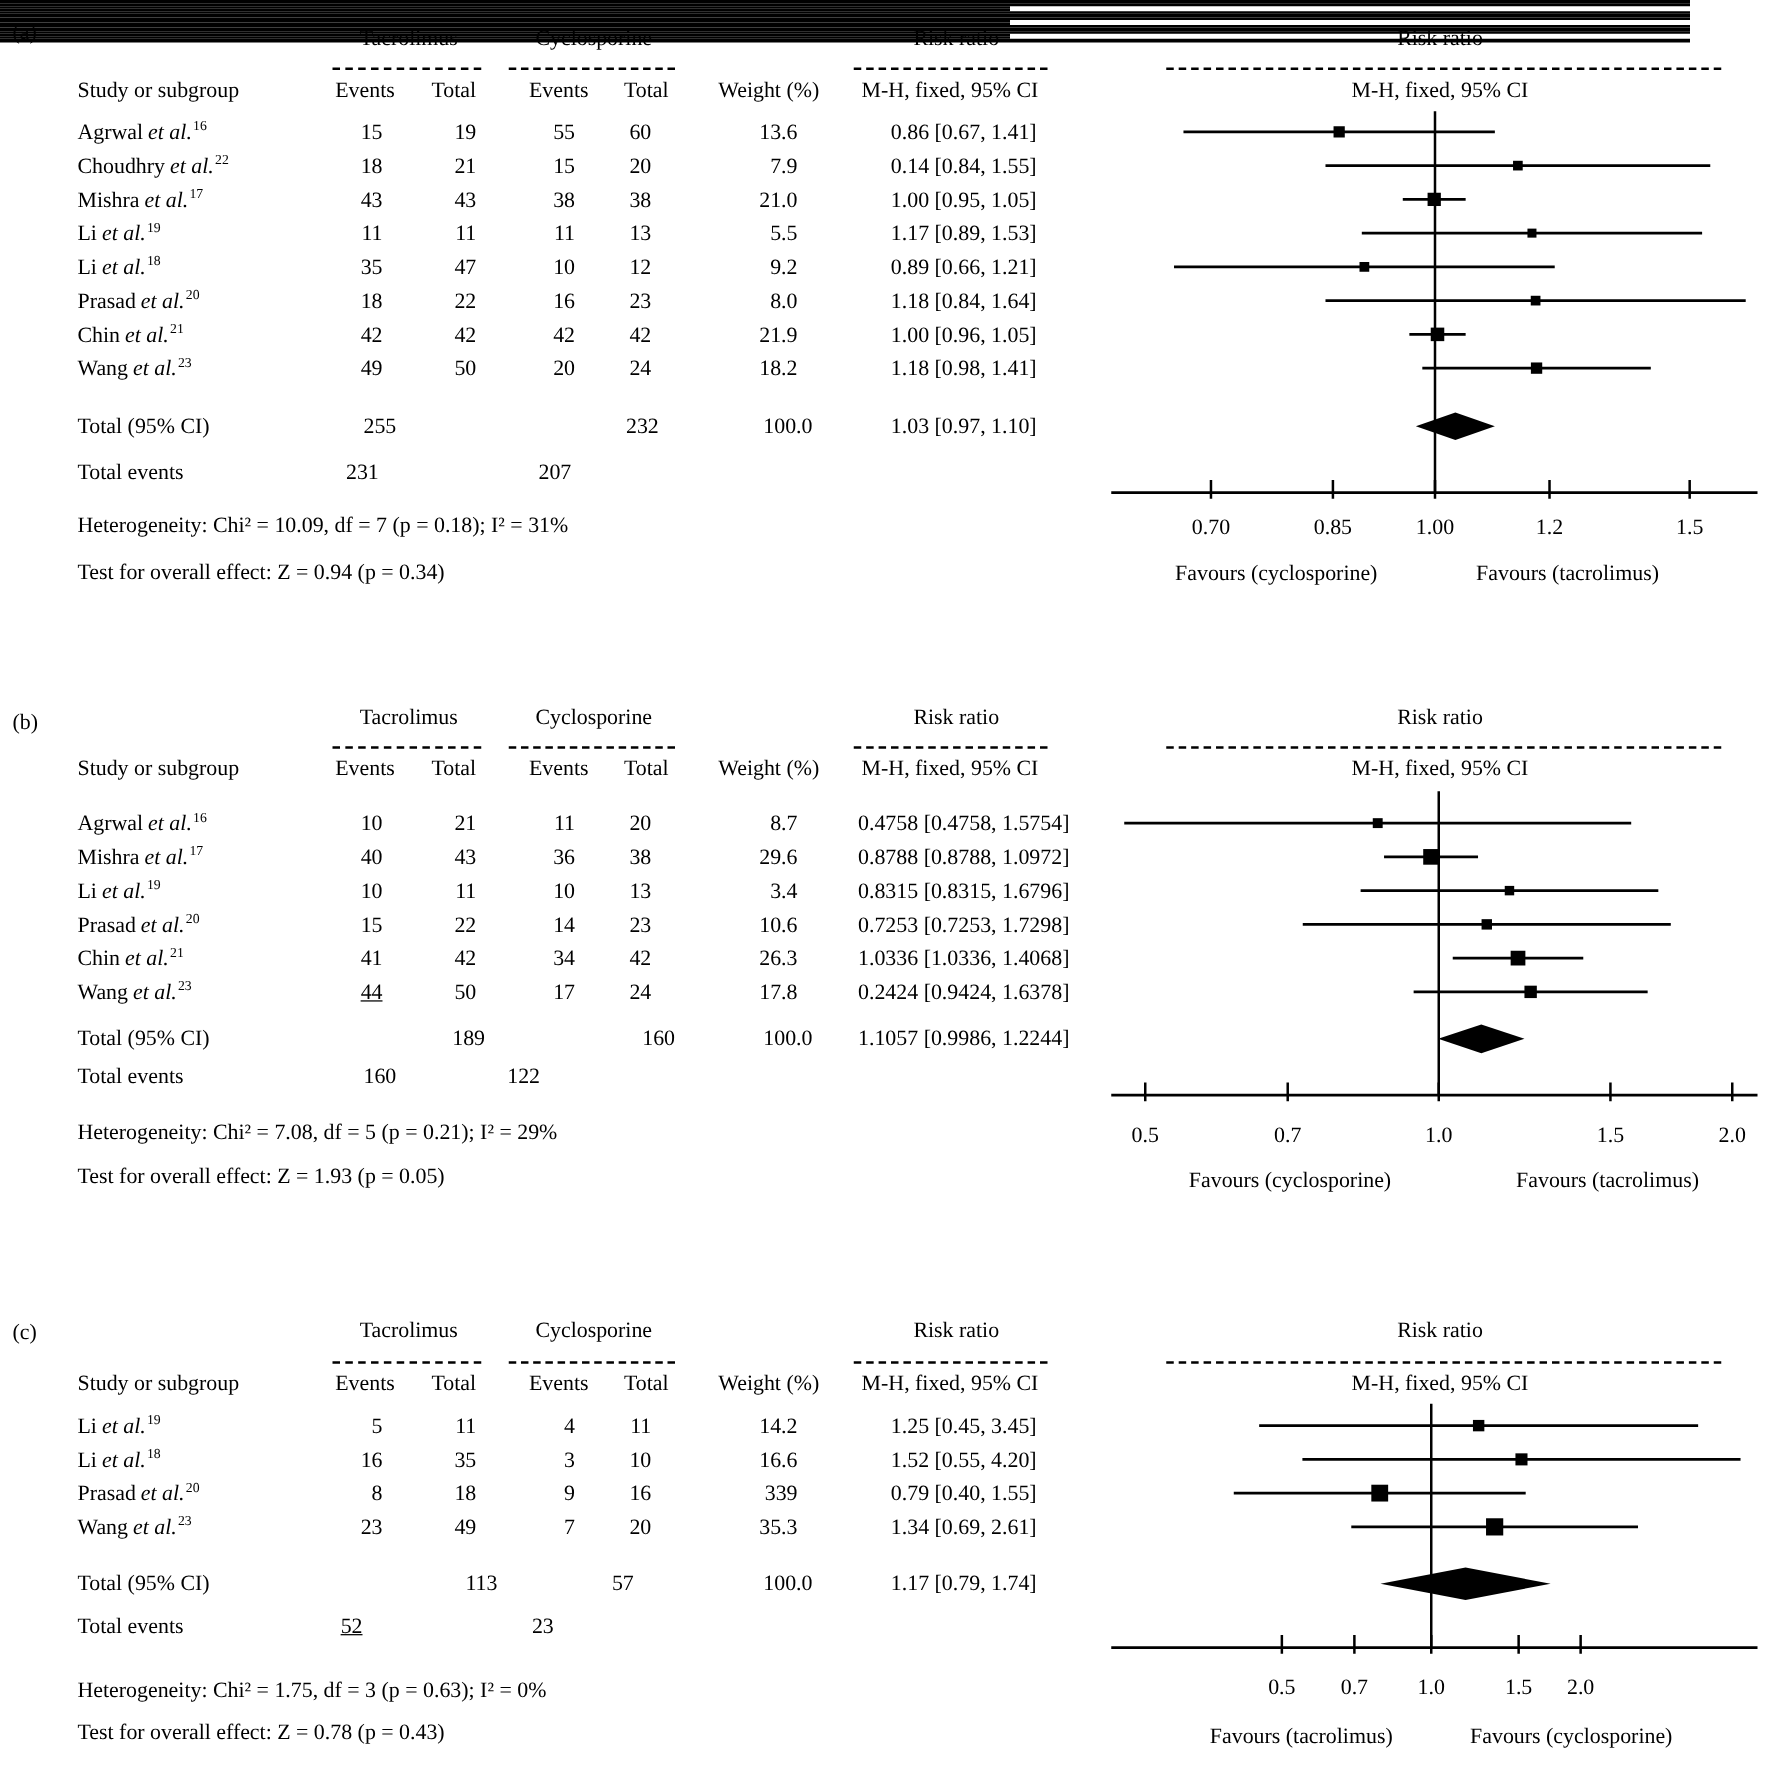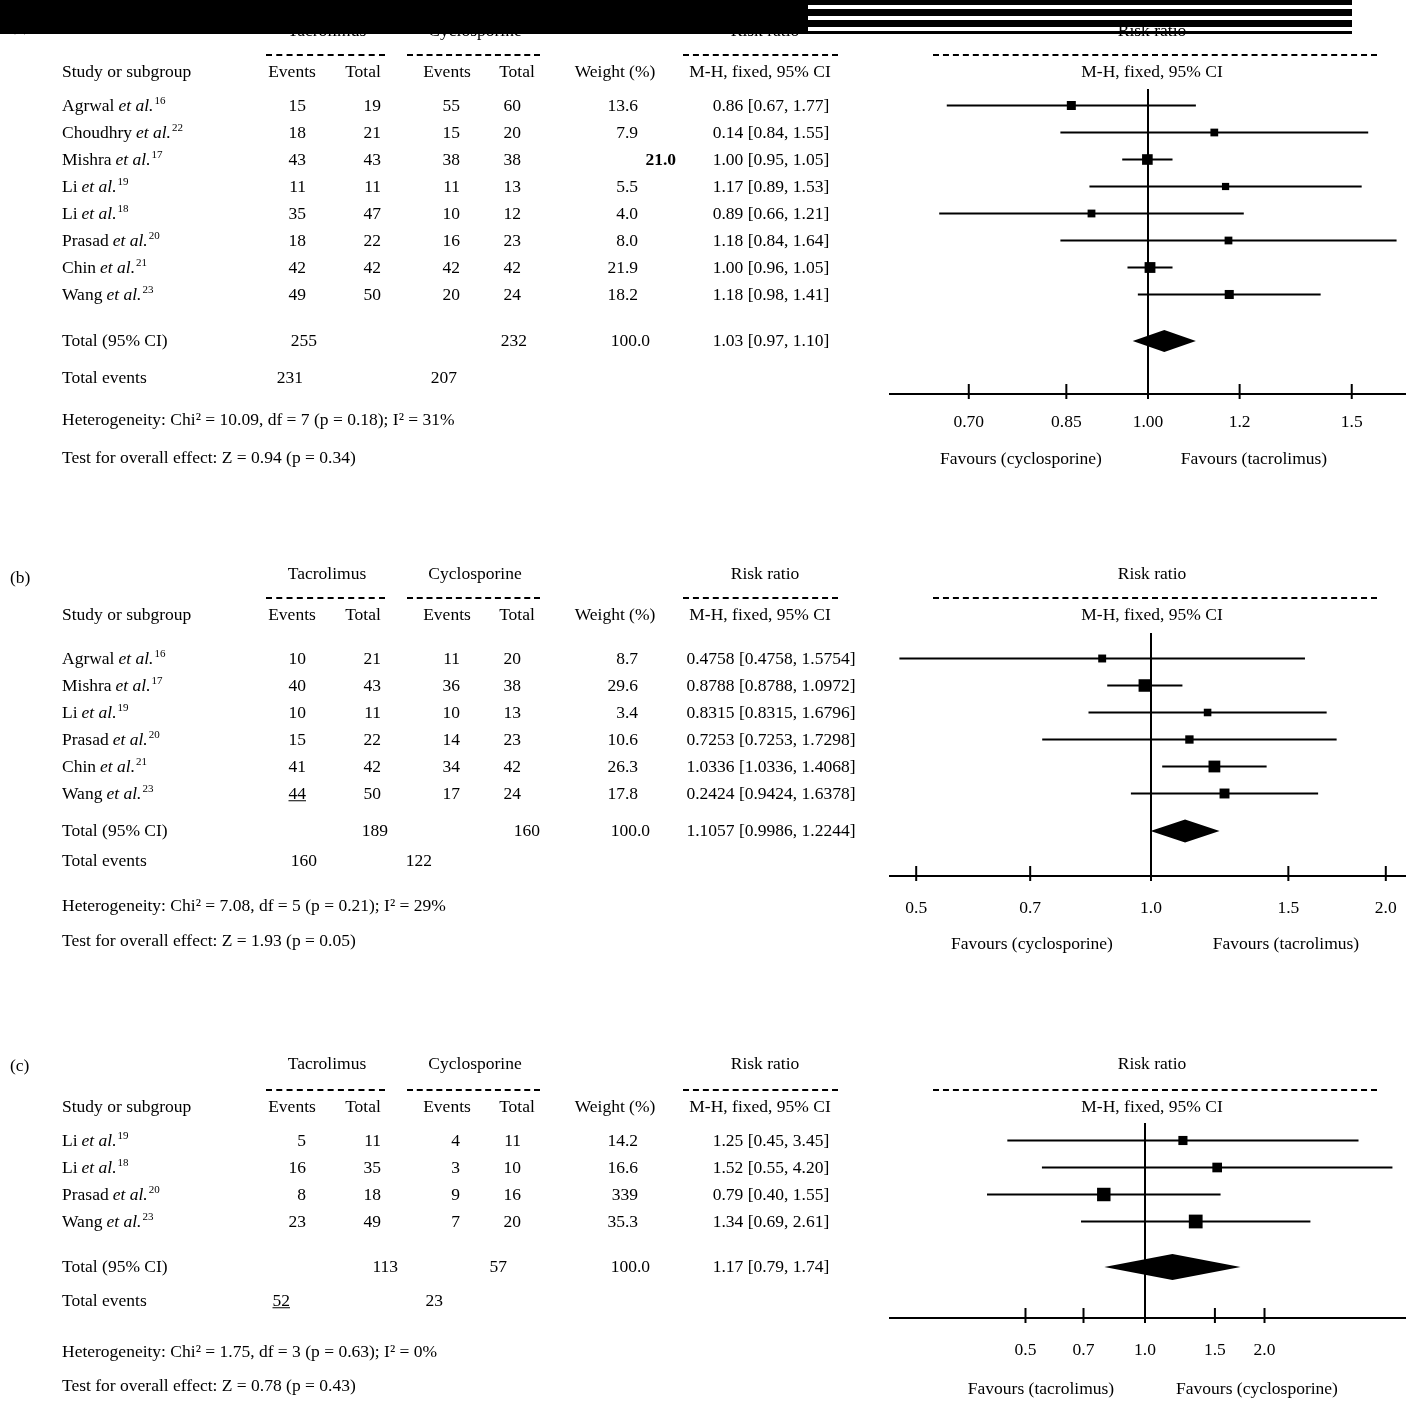--- a/index.html
+++ b/index.html
@@ -100,48 +100,48 @@
     <div class="t c" style="top: 72px; left: 517px;">Total</div>
     <div class="t c" style="top: 72px; left: 615px;">Weight (%)</div>
     <div class="t c" style="top: 72px; left: 760px;">M-H, fixed, 95% CI</div>
     <div class="t c" style="top: 72px; left: 1152px;">M-H, fixed, 95% CI</div>
     <div class="t l" style="top: 105.5px; left: 62px;"><span>Agrwal</span><span class="it">et al.</span><sup class="ref">16</sup></div>
     <div class="t l" style="top: 105.5px; right: 1111px;">15</div>
     <div class="t l" style="top: 105.5px; right: 1036px;">19</div>
     <div class="t l" style="top: 105.5px; right: 957px;">55</div>
     <div class="t l" style="top: 105.5px; right: 896px;">60</div>
     <div class="t l" style="top: 105.5px; right: 779px;">13.6</div>
-    <div class="t c" style="top: 105.5px; left: 771px;">0.86 [0.67, 1.77]</div>
+    <div class="t c" style="top: 105.5px; left: 771px;">0.86 [0.67, 1.41]</div>
     <div class="t l" style="top: 132.5px; left: 62px;"><span>Choudhry</span><span class="it">et al.</span><sup class="ref">22</sup></div>
     <div class="t l" style="top: 132.5px; right: 1111px;">18</div>
     <div class="t l" style="top: 132.5px; right: 1036px;">21</div>
     <div class="t l" style="top: 132.5px; right: 957px;">15</div>
     <div class="t l" style="top: 132.5px; right: 896px;">20</div>
     <div class="t l" style="top: 132.5px; right: 779px;">7.9</div>
     <div class="t c" style="top: 132.5px; left: 771px;">0.14 [0.84, 1.55]</div>
     <div class="t l" style="top: 159.5px; left: 62px;"><span>Mishra</span><span class="it">et al.</span><sup class="ref">17</sup></div>
     <div class="t l" style="top: 159.5px; right: 1111px;">43</div>
     <div class="t l" style="top: 159.5px; right: 1036px;">43</div>
     <div class="t l" style="top: 159.5px; right: 957px;">38</div>
     <div class="t l" style="top: 159.5px; right: 896px;">38</div>
-    <div class="t l" style="top: 159.5px; right: 741px; font-weight: bold;">21.0</div>
+    <div class="t l" style="top: 159.5px; right: 779px;">21.0</div>
     <div class="t c" style="top: 159.5px; left: 771px;">1.00 [0.95, 1.05]</div>
     <div class="t l" style="top: 186.5px; left: 62px;"><span>Li</span><span class="it">et al.</span><sup class="ref">19</sup></div>
     <div class="t l" style="top: 186.5px; right: 1111px;">11</div>
     <div class="t l" style="top: 186.5px; right: 1036px;">11</div>
     <div class="t l" style="top: 186.5px; right: 957px;">11</div>
     <div class="t l" style="top: 186.5px; right: 896px;">13</div>
     <div class="t l" style="top: 186.5px; right: 779px;">5.5</div>
     <div class="t c" style="top: 186.5px; left: 771px;">1.17 [0.89, 1.53]</div>
     <div class="t l" style="top: 213.5px; left: 62px;"><span>Li</span><span class="it">et al.</span><sup class="ref">18</sup></div>
     <div class="t l" style="top: 213.5px; right: 1111px;">35</div>
     <div class="t l" style="top: 213.5px; right: 1036px;">47</div>
     <div class="t l" style="top: 213.5px; right: 957px;">10</div>
     <div class="t l" style="top: 213.5px; right: 896px;">12</div>
-    <div class="t l" style="top: 213.5px; right: 779px;">4.0</div>
+    <div class="t l" style="top: 213.5px; right: 779px;">9.2</div>
     <div class="t c" style="top: 213.5px; left: 771px;">0.89 [0.66, 1.21]</div>
     <div class="t l" style="top: 240.5px; left: 62px;"><span>Prasad</span><span class="it">et al.</span><sup class="ref">20</sup></div>
     <div class="t l" style="top: 240.5px; right: 1111px;">18</div>
     <div class="t l" style="top: 240.5px; right: 1036px;">22</div>
     <div class="t l" style="top: 240.5px; right: 957px;">16</div>
     <div class="t l" style="top: 240.5px; right: 896px;">23</div>
     <div class="t l" style="top: 240.5px; right: 779px;">8.0</div>
     <div class="t c" style="top: 240.5px; left: 771px;">1.18 [0.84, 1.64]</div>
     <div class="t l" style="top: 267.5px; left: 62px;"><span>Chin</span><span class="it">et al.</span><sup class="ref">21</sup></div>
     <div class="t l" style="top: 267.5px; right: 1111px;">42</div>

